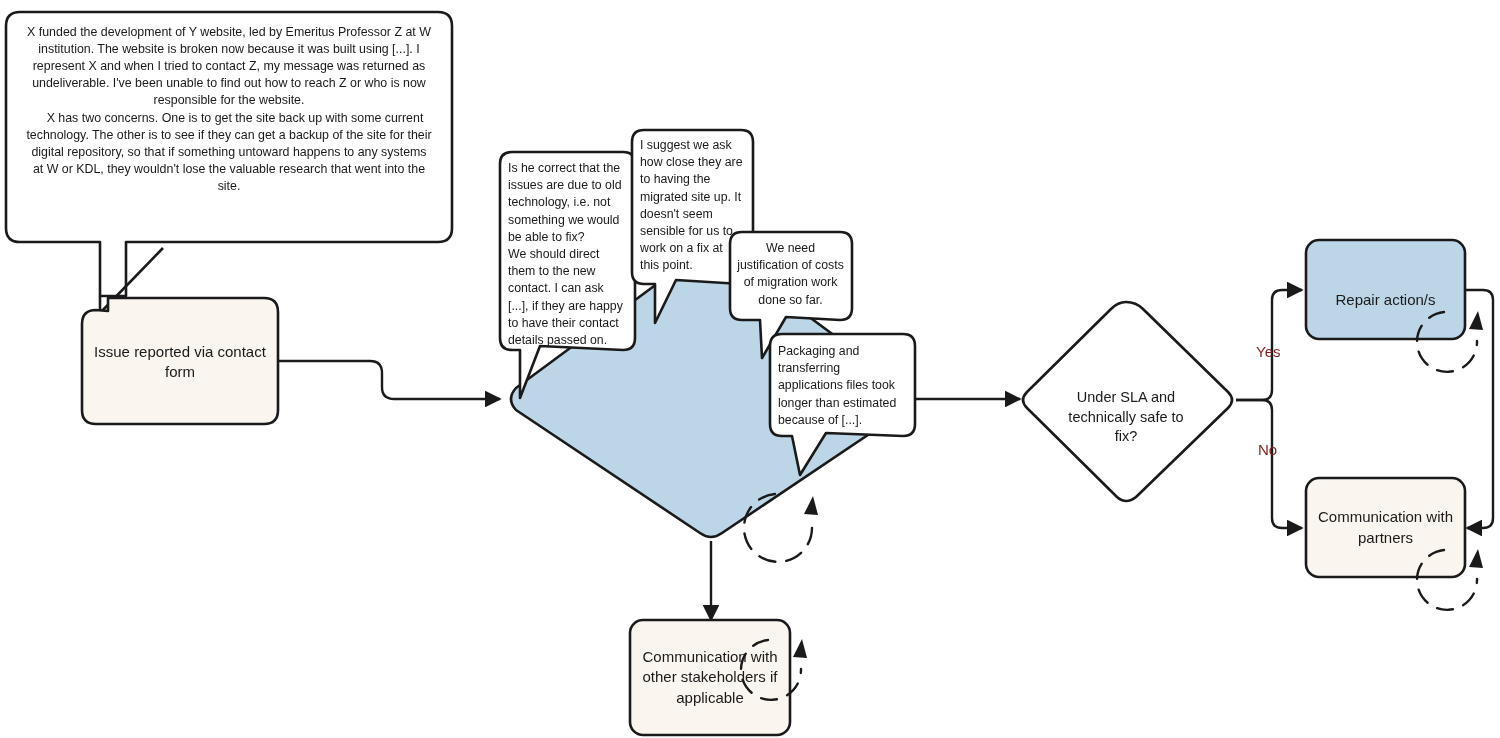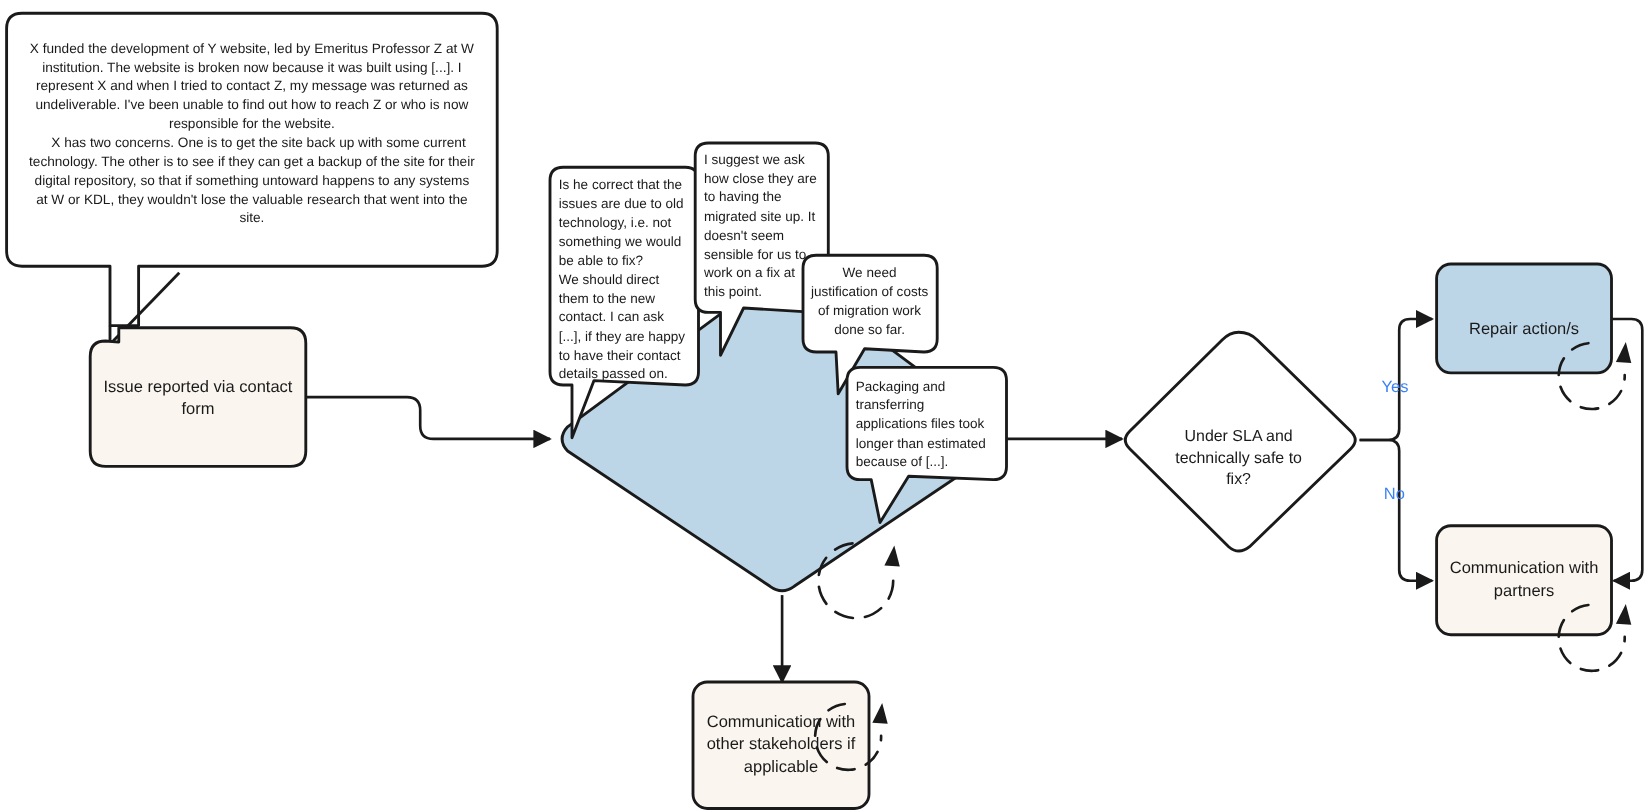--- a/index.html
+++ b/index.html
@@ -33,31 +33,30 @@
     text-align: center;
     pointer-events: none;
     line-height: 1.35;
   }
   .node-text span { display: block; width: 100%; }
   .txt-box {
     position: absolute;
     box-sizing: border-box;
     text-align: center;
     line-height: 1.38;
-    margin-top: 12px;
   }
   .bubble-text {
     position: absolute;
     box-sizing: border-box;
     line-height: 1.40;
   }
   .edge-label {
     position: absolute;
     font-size: 15px;
-    color: #3b82f6;
+    color: #7f1d1d;
     white-space: nowrap;
   }
 </style>
 </head>
 <body>
 
 <div id="canvas">
 
   <svg id="svg-layer" viewBox="0 0 1500 738">
     <defs>

